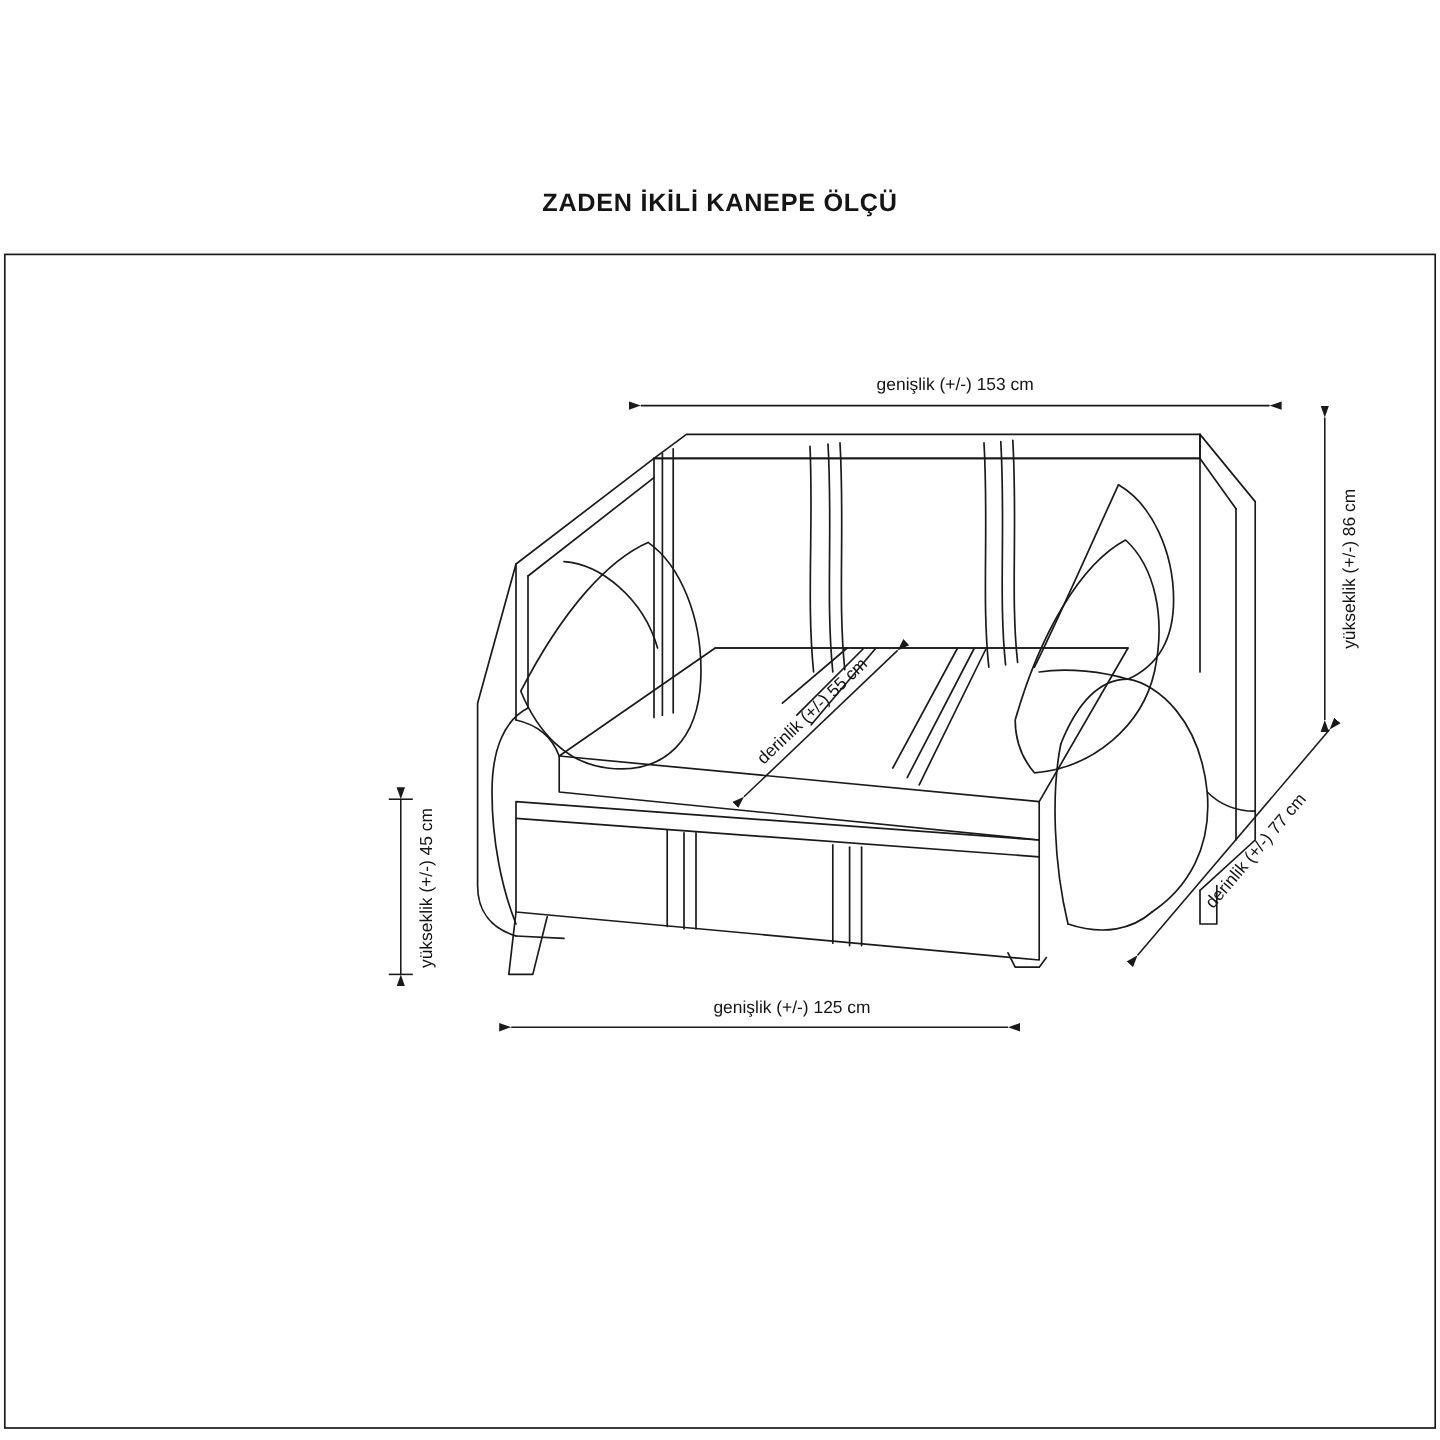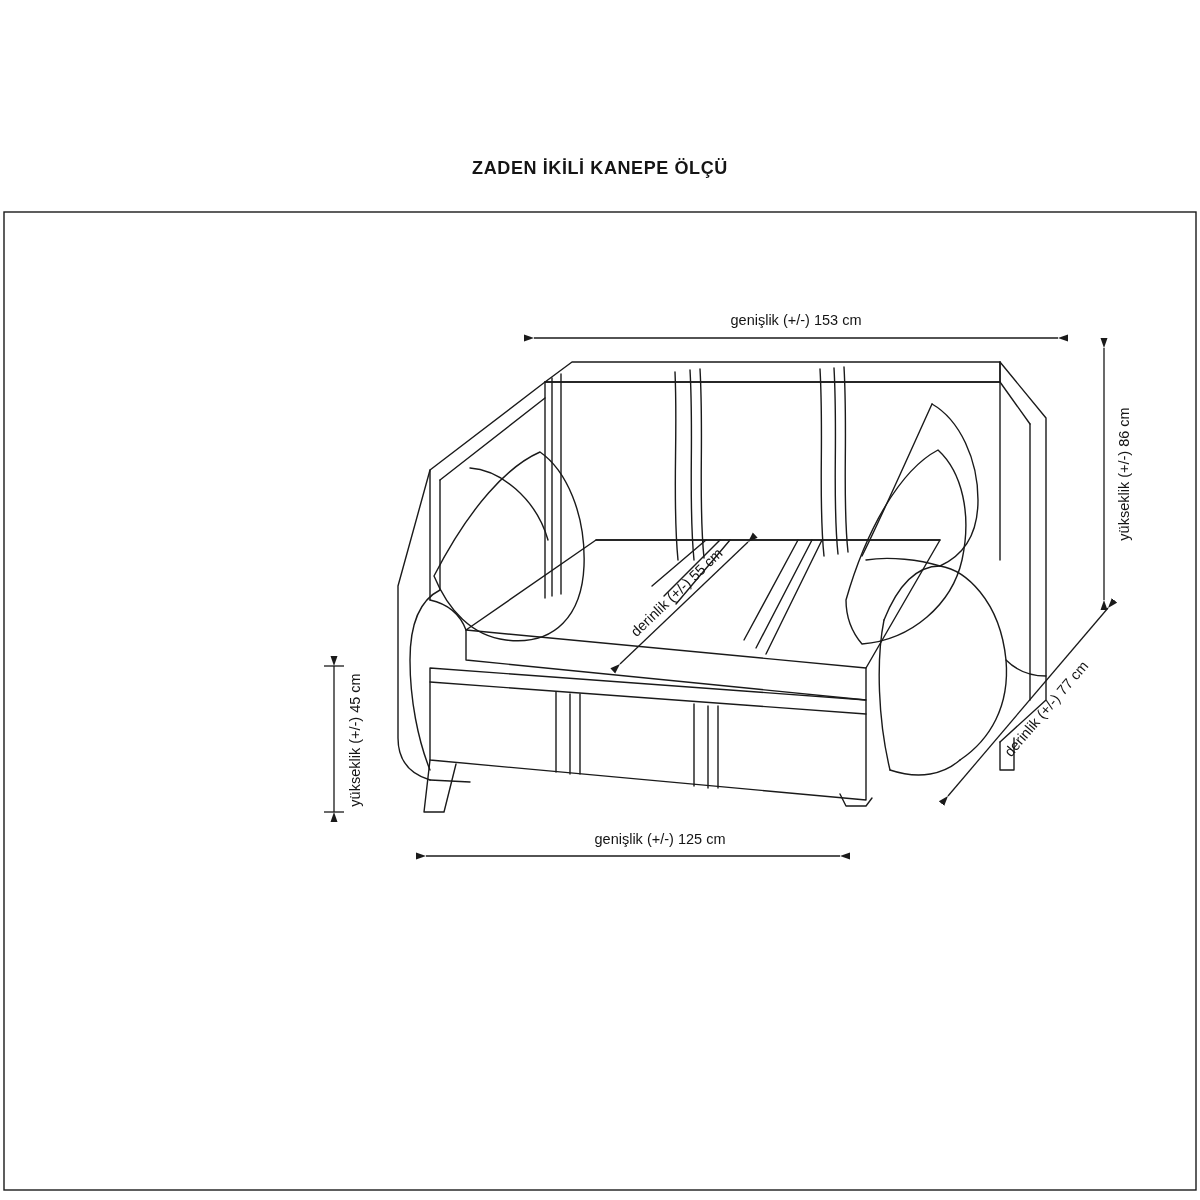--- a/index.html
+++ b/index.html
@@ -20,21 +20,21 @@
     left: 0; top: 0;
     width: 1200px;
     height: 1200px;
   }
   .title {
     position: absolute;
     left: 0;
     top: 158px;
     width: 1200px;
     text-align: center;
-    font-size: 18px;
+    font-size: 21px;
     font-weight: bold;
     letter-spacing: 0.6px;
     color: #151515;
   }
   svg.canvas {
     position: absolute;
     left: 0;
     top: 0;
   }
   .dimlabel {

